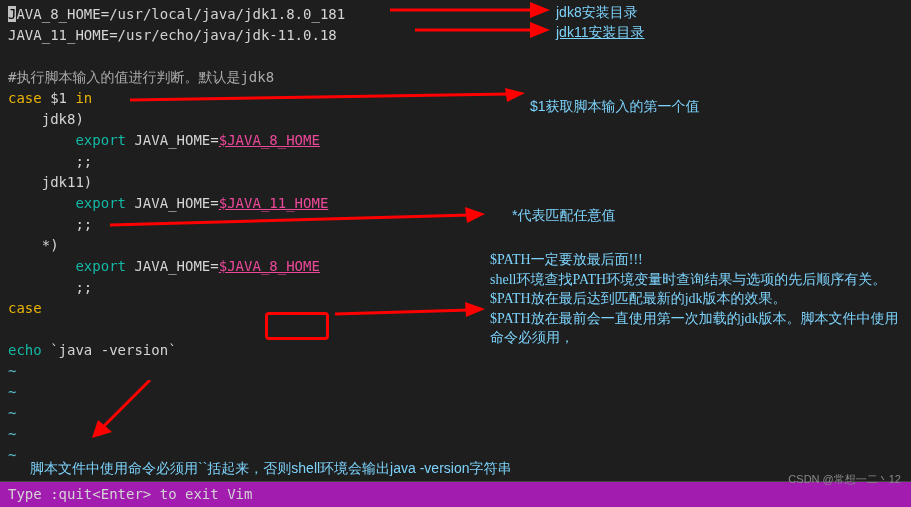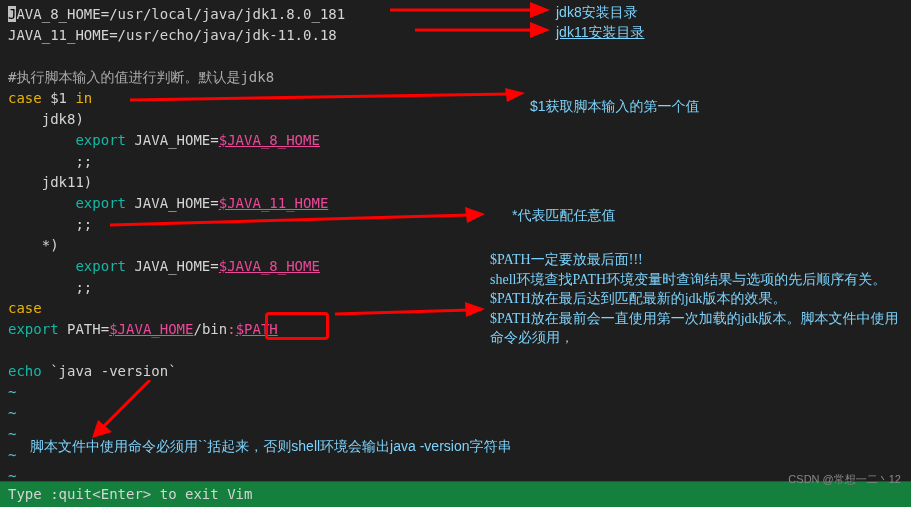--- a/index.html
+++ b/index.html
@@ -33,21 +33,21 @@
     position: absolute;
     border: 3px solid #ff0000;
     border-radius: 4px;
   }
 
   .status-bar {
     position: absolute;
     bottom: 0;
     left: 0;
     right: 0;
-    background: #15803d;
+    background: #a21caf;
     color: #d4d4d4;
     padding: 2px 8px;
     font-size: 14px;
     border-top: 1px solid #444;
   }
 
   .watermark {
     position: absolute;
     right: 10px;
     bottom: 20px;
@@ -68,21 +68,20 @@
   <div class="line white"><span>    jdk8)</span></div>
   <div class="line"><span>        </span><span class="kw-cyan">export</span><span class="white"> JAVA_HOME</span><span class="white">=</span><span class="var-mint">$JAVA_8_HOME</span></div>
   <div class="line white"><span>        ;;</span></div>
   <div class="line white"><span>    jdk11)</span></div>
   <div class="line"><span>        </span><span class="kw-cyan">export</span><span class="white"> JAVA_HOME</span><span class="white">=</span><span class="var-mint">$JAVA_11_HOME</span></div>
   <div class="line white"><span>        ;;</span></div>
   <div class="line white"><span>    *)</span></div>
   <div class="line"><span>        </span><span class="kw-cyan">export</span><span class="white"> JAVA_HOME</span><span class="white">=</span><span class="var-mint">$JAVA_8_HOME</span></div>
   <div class="line white"><span>        ;;</span></div>
   <div class="line kw-yellow"><span>case</span></div>
-  <div class="line"><span class="kw-cyan">export</span><span class="white"> PATH</span><span class="white">=</span><span class="var-mint">$JAVA_HOME</span><span class="white">/bin</span><span class="path-red">:</span><span class="var-mint">$PATH</span></div>
   <div class="line"><span></span></div>
   <div class="line"><span class="kw-cyan">echo</span><span class="white"> `java -version`</span></div>
   <div class="line tilde"><span>~</span></div>
   <div class="line tilde"><span>~</span></div>
   <div class="line tilde"><span>~</span></div>
   <div class="line tilde"><span>~</span></div>
   <div class="line tilde"><span>~</span></div>
 </div>
 
 <div class="annot" style="left:556px; top:2px;">jdk8安装目录</div>
@@ -90,21 +89,21 @@
 <div class="annot" style="left:530px; top:96px;">$1获取脚本输入的第一个值</div>
 <div class="annot" style="left:490px; top:205px;margin-left:22px;">*代表匹配任意值</div>
 
 <div class="annot" style="left:490px; top:250px; width:410px; line-height:1.4;font-family:Liberation Serif, serif;">
   <div>$PATH一定要放最后面!!!</div>
   <div>shell环境查找PATH环境变量时查询结果与选项的先后顺序有关。</div>
   <div>$PATH放在最后达到匹配最新的jdk版本的效果。</div>
   <div>$PATH放在最前会一直使用第一次加载的jdk版本。脚本文件中使用命令必须用，</div>
 </div>
 
-<div class="annot" style="left:30px; top:436px; width:860px;">脚本文件中使用命令必须用``括起来，否则shell环境会输出java -version字符串</div>
+<div class="annot" style="left:30px; top:458px; width:860px;">脚本文件中使用命令必须用``括起来，否则shell环境会输出java -version字符串</div>
 
 <div class="redbox" style="left:265px; top:312px; width:64px; height:28px;"></div>
 
 <svg class="arrow" style="left:390px; top:0px;" width="160" height="20">
   <line x1="0" y1="10" x2="145" y2="10" stroke="#ff0000" stroke-width="3"></line>
   <polygon points="160,10 140,2 140,18" fill="#ff0000"></polygon>
 </svg>
 <svg class="arrow" style="left:415px; top:20px;" width="135" height="20">
   <line x1="0" y1="10" x2="120" y2="10" stroke="#ff0000" stroke-width="3"></line>
   <polygon points="135,10 115,2 115,18" fill="#ff0000"></polygon>

